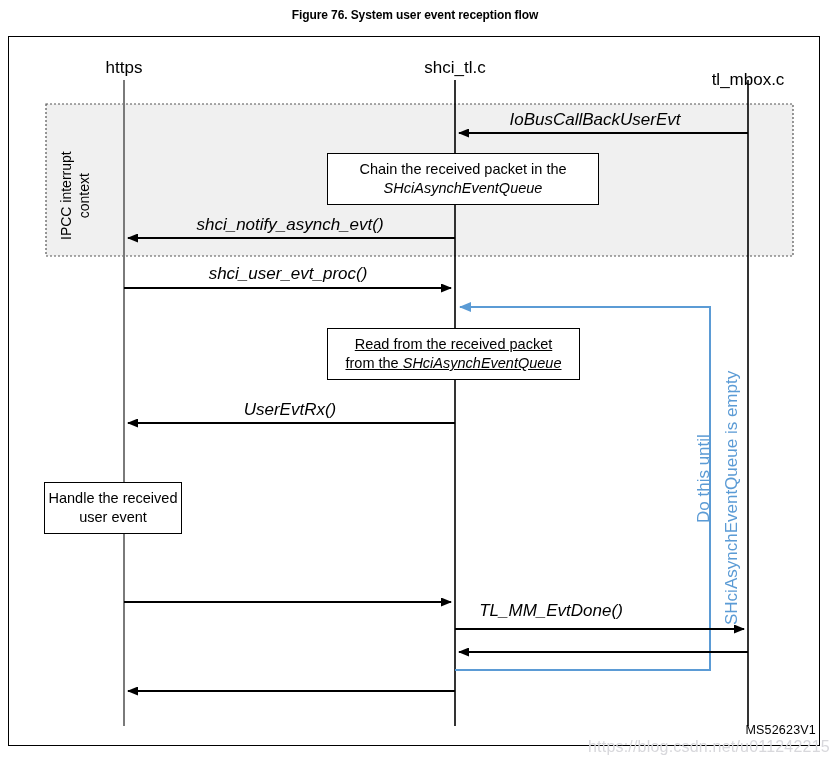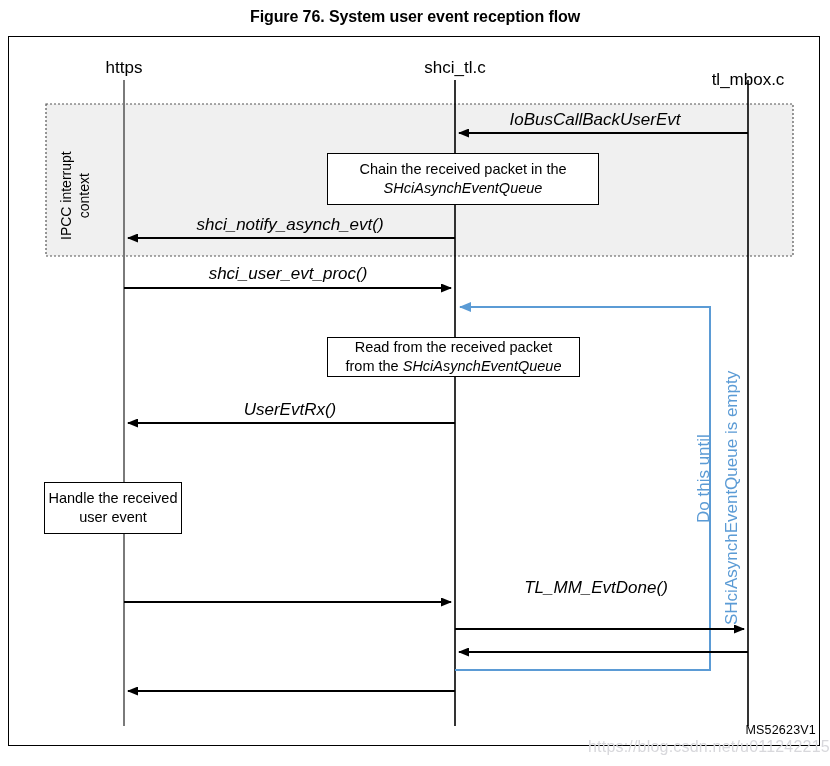--- a/index.html
+++ b/index.html
@@ -18,21 +18,21 @@
     position: relative;
     width: 830px;
     height: 766px;
   }
   #figure-title {
     position: absolute;
     left: 0;
     top: 8px;
     width: 830px;
     text-align: center;
-    font-size: 16px;
+    font-size: 12px;
     font-weight: bold;
     color: #000000;
     letter-spacing: -0.1px;
   }
   #diagram-frame {
     position: absolute;
     left: 8px;
     top: 36px;
     width: 812px;
     height: 710px;
@@ -168,31 +168,31 @@
 
   <div id="ipcc-label" style="left:58px; top:240px;">
     <span>IPCC interrupt</span><br>
     <span>context</span>
   </div>
 
   <div class="msg-label" style="left:290px; top:215px;">shci_notify_asynch_evt()</div>
   <div class="msg-label" style="left:595px; top:110px;">IoBusCallBackUserEvt</div>
   <div class="msg-label" style="left:288px; top:264px;">shci_user_evt_proc()</div>
   <div class="msg-label" style="left:290px; top:400px;">UserEvtRx()</div>
-  <div class="msg-label" style="left:551px; top:578px;margin-left:45px;">TL_MM_EvtDone()</div>
+  <div class="msg-label" style="left:551px; top:601px;">TL_MM_EvtDone()</div>
 
   <div class="blue-vlabel" style="left:694px; top:523px;">Do this until</div>
   <div class="blue-vlabel" style="left:722px; top:625px;">SHciAsynchEventQueue is empty</div>
 
   <div class="note-box" style="left:327px; top:153px; width:272px; height:52px;">
     <span>Chain the received packet in the</span>
     <span class="ital">SHciAsynchEventQueue</span>
   </div>
 
-  <div class="note-box" style="left:327px; top:337px; width:253px; height:40px;">
+  <div class="note-box" style="left:327px; top:328px; width:253px; height:52px;text-decoration:underline;">
     <span>Read from the received packet</span>
     <span><span>from the </span><span class="ital">SHciAsynchEventQueue</span></span>
   </div>
 
   <div class="note-box" style="left:44px; top:482px; width:138px; height:52px;">
     <span>Handle the received</span>
     <span>user event</span>
   </div>
 
   <div id="figure-id">MS52623V1</div>

